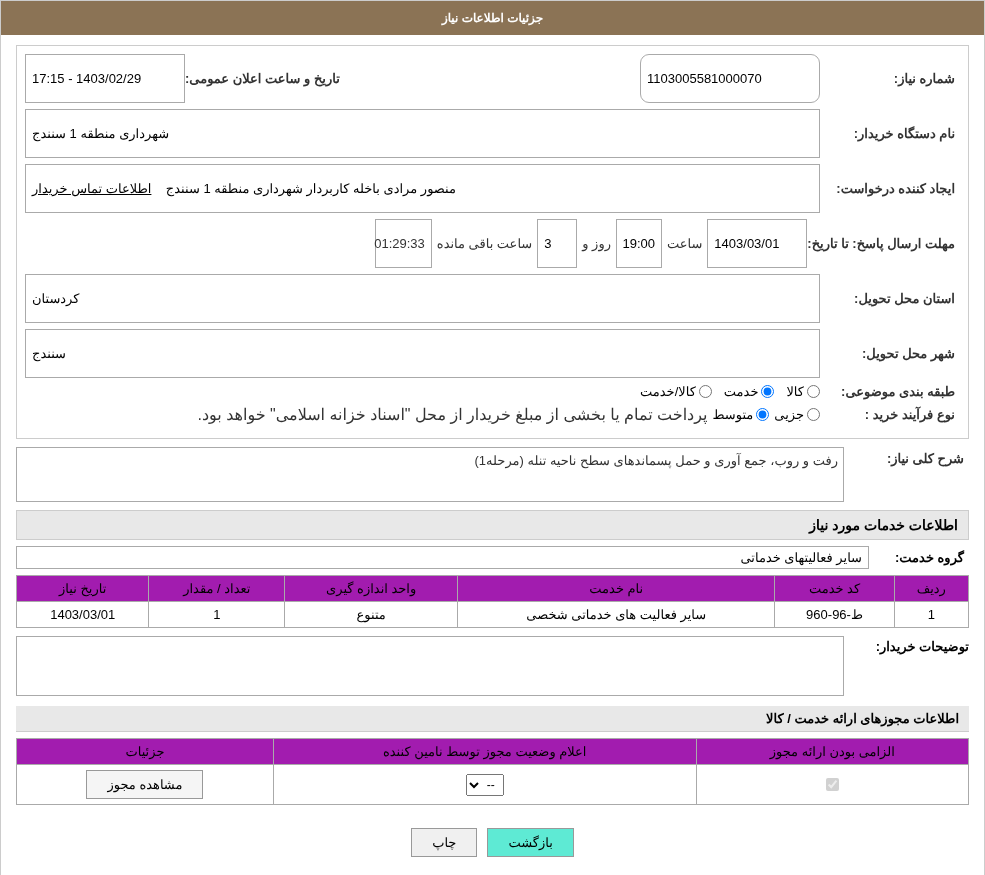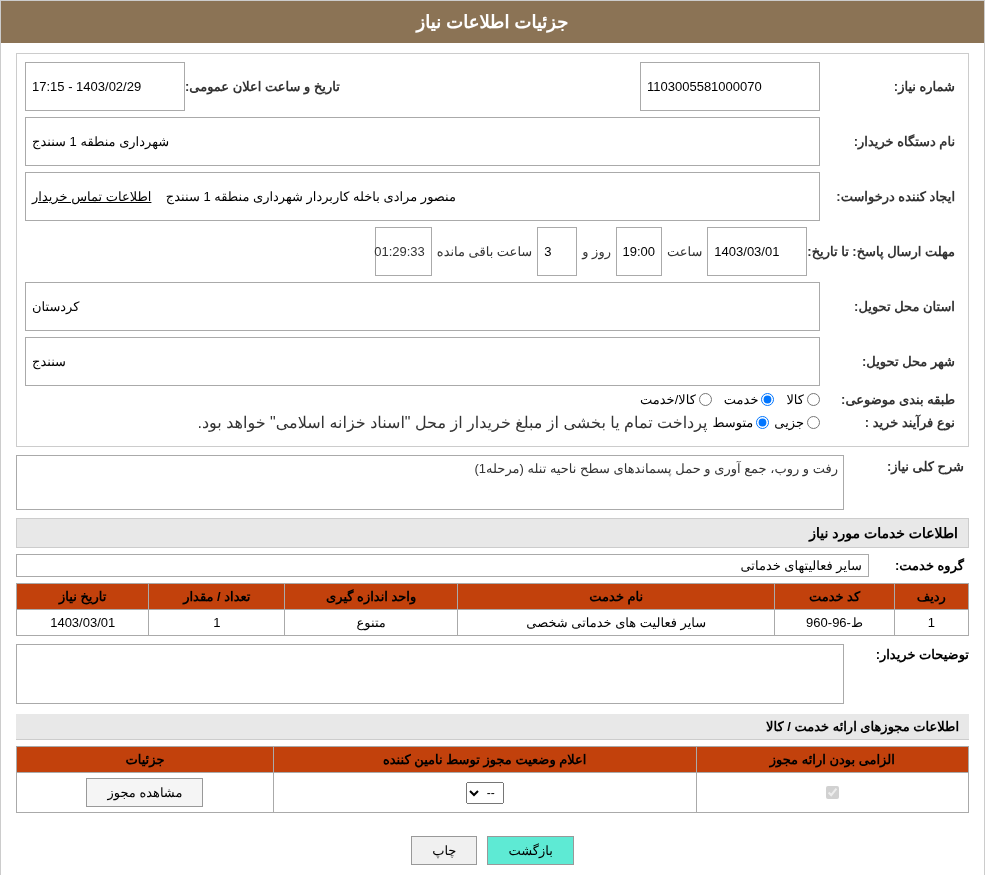--- a/index.html
+++ b/index.html
@@ -13,21 +13,21 @@
       max-width: 985px;
       margin: 0 auto;
       background: #fff;
       border: 1px solid #ccc;
     }
     .page-header {
       background: #8B7355;
       color: #fff;
       text-align: center;
       padding: 10px;
-      font-size: 18px;
+      font-size: 12px;
       font-weight: bold;
     }
     .content {
       padding: 10px 15px;
     }
     .form-section {
       border: 1px solid #ccc;
       padding: 8px;
       margin-bottom: 8px;
       background: #fff;
@@ -51,20 +51,21 @@
       background: #fff;
       padding: 16px 6px;
       min-height: 22px;
       text-align: left;
     }
     .input-wide {
       flex: 1;
     }
     .input-med {
       width: 180px;
+      border-radius: 9px;
     }
     .link-blue {
       color: #000000;
       text-decoration: underline;
       cursor: pointer;
     }
     .inline-group {
       display: flex;
       align-items: center;
       gap: 5px;
@@ -133,22 +134,22 @@
       width: 100%;
       border-collapse: collapse;
       margin-bottom: 8px;
     }
     table th, table td {
       border: 1px solid #aaa;
       padding: 5px 8px;
       text-align: center;
     }
     table th {
-      background: #c2410c;
-      font-weight: bold;
+      background: #a21caf;
+      font-weight: normal;
     }
     table tr:nth-child(even) {
       background: #f9f9f9;
     }
     .notes-box {
       border: 1px solid #aaa;
       min-height: 60px;
       background: #fff;
       padding: 5px;
     }

